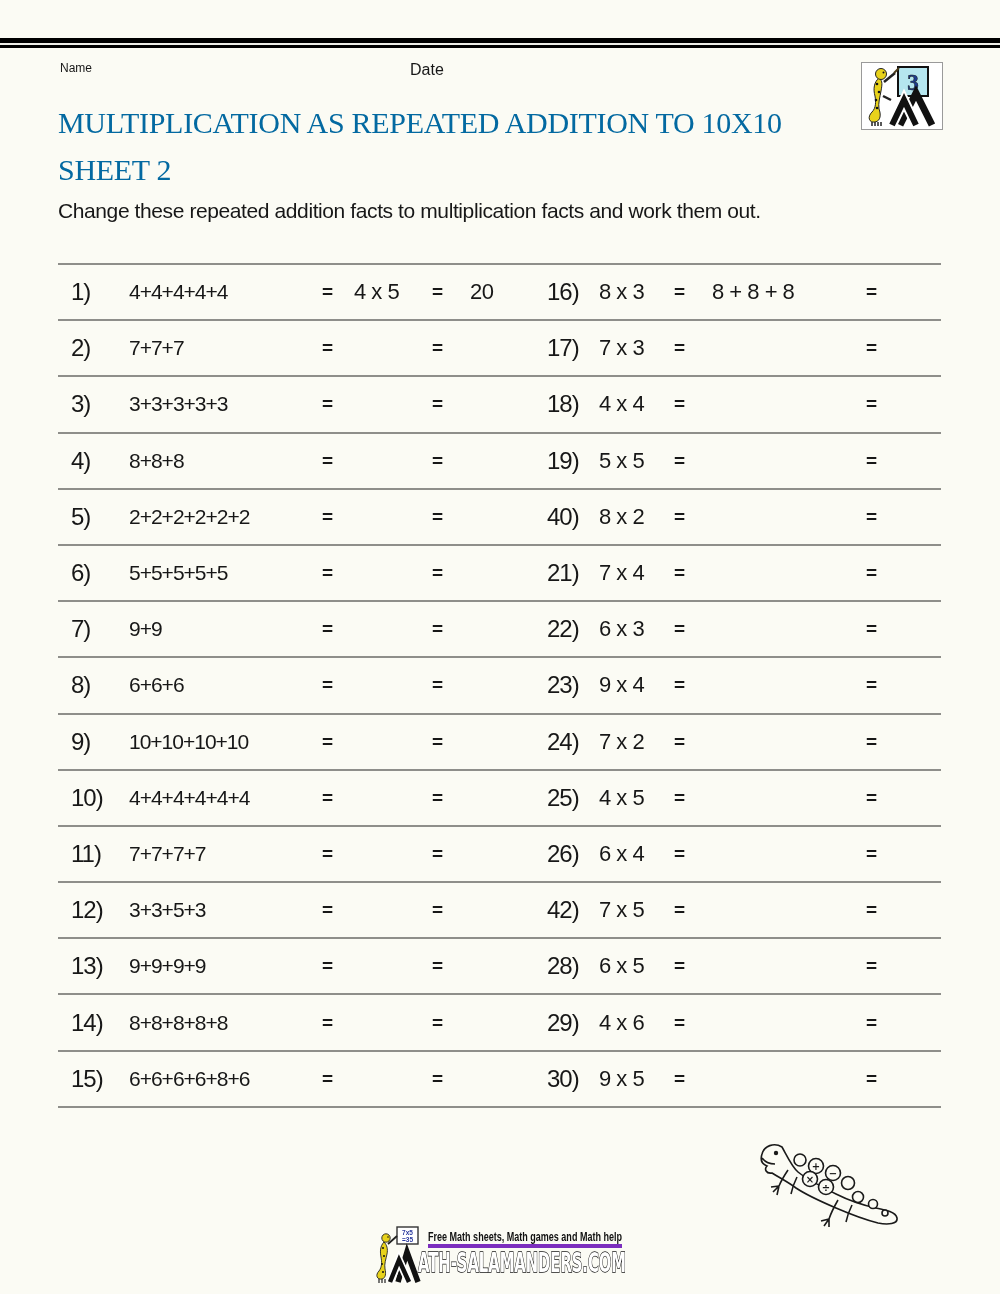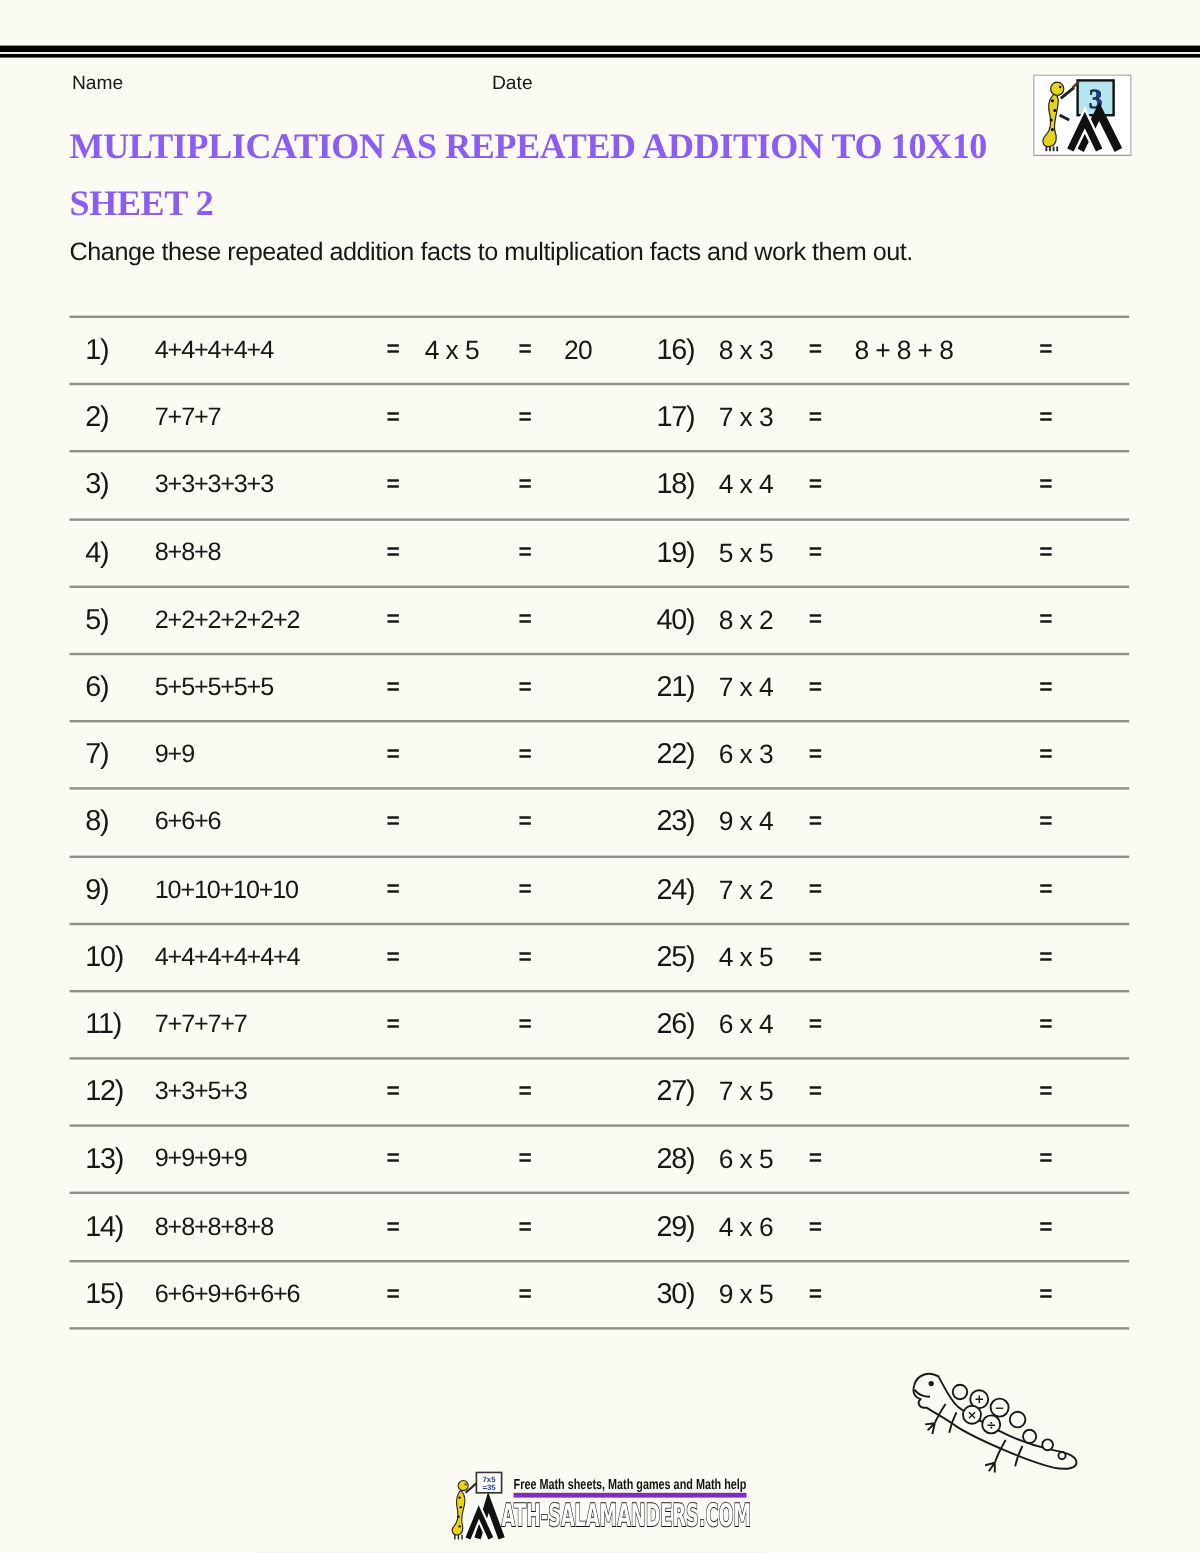--- a/index.html
+++ b/index.html
@@ -6,25 +6,25 @@
   html,body { background:#e9e9e4; }
   .page{
     position:relative; width:1000px; height:1294px;
     background:#fbfbf4; overflow:hidden; margin:0 auto;
     font-family:"Liberation Sans", sans-serif; color:#171717;
   }
   .top-band{
     position:absolute; left:0; top:38px; width:1000px; height:10px;
     background:linear-gradient(to bottom,#000 0 5.5px,#eeeee8 5.5px 7px,#000 7px 10px);
   }
-  .name-label{ position:absolute; left:60px; top:61px; font-size:16px; font-weight:500;}
+  .name-label{ position:absolute; left:60px; top:61px; font-size:12px; font-weight:500;}
   .date-label{ position:absolute; left:410px; top:61px; font-size:16px; font-weight:500;}
   .logo-box{ position:absolute; left:861px; top:62px; width:82px; height:68px; }
   .title-line{ position:absolute; left:58px; font-family:"Liberation Serif", serif;
-    font-weight:700; font-size:30px; letter-spacing:-0.3px; color:#8b5cf6; white-space:nowrap;}
+    font-weight:400; font-size:30px; letter-spacing:-0.3px; color:#0369a1; white-space:nowrap;}
   .title-line.l1{ top:106px; }
   .title-line.l2{ top:153px; }
   .instruction{ position:absolute; left:58px; top:199px; font-size:21px; letter-spacing:-0.4px; white-space:nowrap;text-align:right;}
   .ws-table{
     position:absolute; left:58px; top:263px; width:883px;
     border-top:2px solid #8e8e8a;
   }
   .trow{
     display:grid;
     grid-template-columns:67px 193px 32px 78px 38px 68px 61px 75px 38px 154px 79px;
@@ -239,21 +239,21 @@
       <span class="cell c-eq">=</span>
     </div>
 
     <div class="trow">
       <span class="cell c-num">12)</span>
       <span class="cell c-expr">3+3+5+3</span>
       <span class="cell c-eq">=</span>
       <span class="cell c-ans"></span>
       <span class="cell c-eq">=</span>
       <span class="cell c-ans"></span>
-      <span class="cell c-num">27)</span>
+      <span class="cell c-num">42)</span>
       <span class="cell c-ans">7 x 5</span>
       <span class="cell c-eq">=</span>
       <span class="cell c-ans"></span>
       <span class="cell c-eq">=</span>
     </div>
 
     <div class="trow">
       <span class="cell c-num">13)</span>
       <span class="cell c-expr">9+9+9+9</span>
       <span class="cell c-eq">=</span>
@@ -276,21 +276,21 @@
       <span class="cell c-ans"></span>
       <span class="cell c-num">29)</span>
       <span class="cell c-ans">4 x 6</span>
       <span class="cell c-eq">=</span>
       <span class="cell c-ans"></span>
       <span class="cell c-eq">=</span>
     </div>
 
     <div class="trow">
       <span class="cell c-num">15)</span>
-      <span class="cell c-expr">6+6+9+6+6+6</span>
+      <span class="cell c-expr">6+6+6+6+8+6</span>
       <span class="cell c-eq">=</span>
       <span class="cell c-ans"></span>
       <span class="cell c-eq">=</span>
       <span class="cell c-ans"></span>
       <span class="cell c-num">30)</span>
       <span class="cell c-ans">9 x 5</span>
       <span class="cell c-eq">=</span>
       <span class="cell c-ans"></span>
       <span class="cell c-eq">=</span>
     </div>

